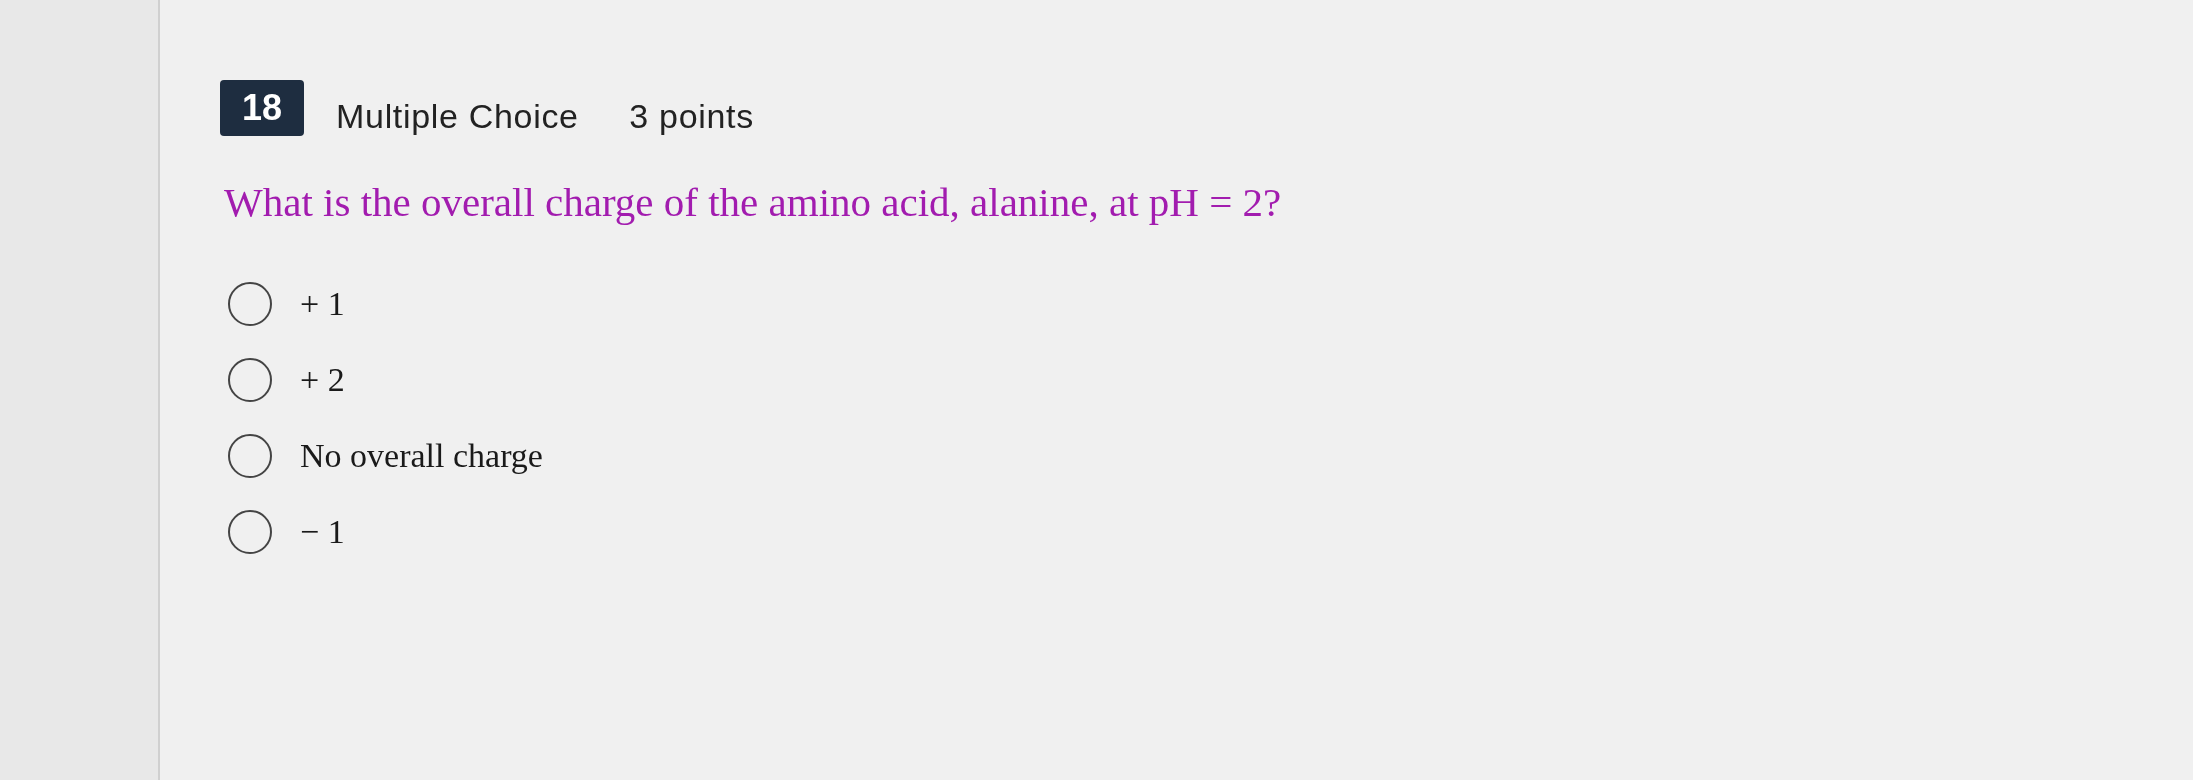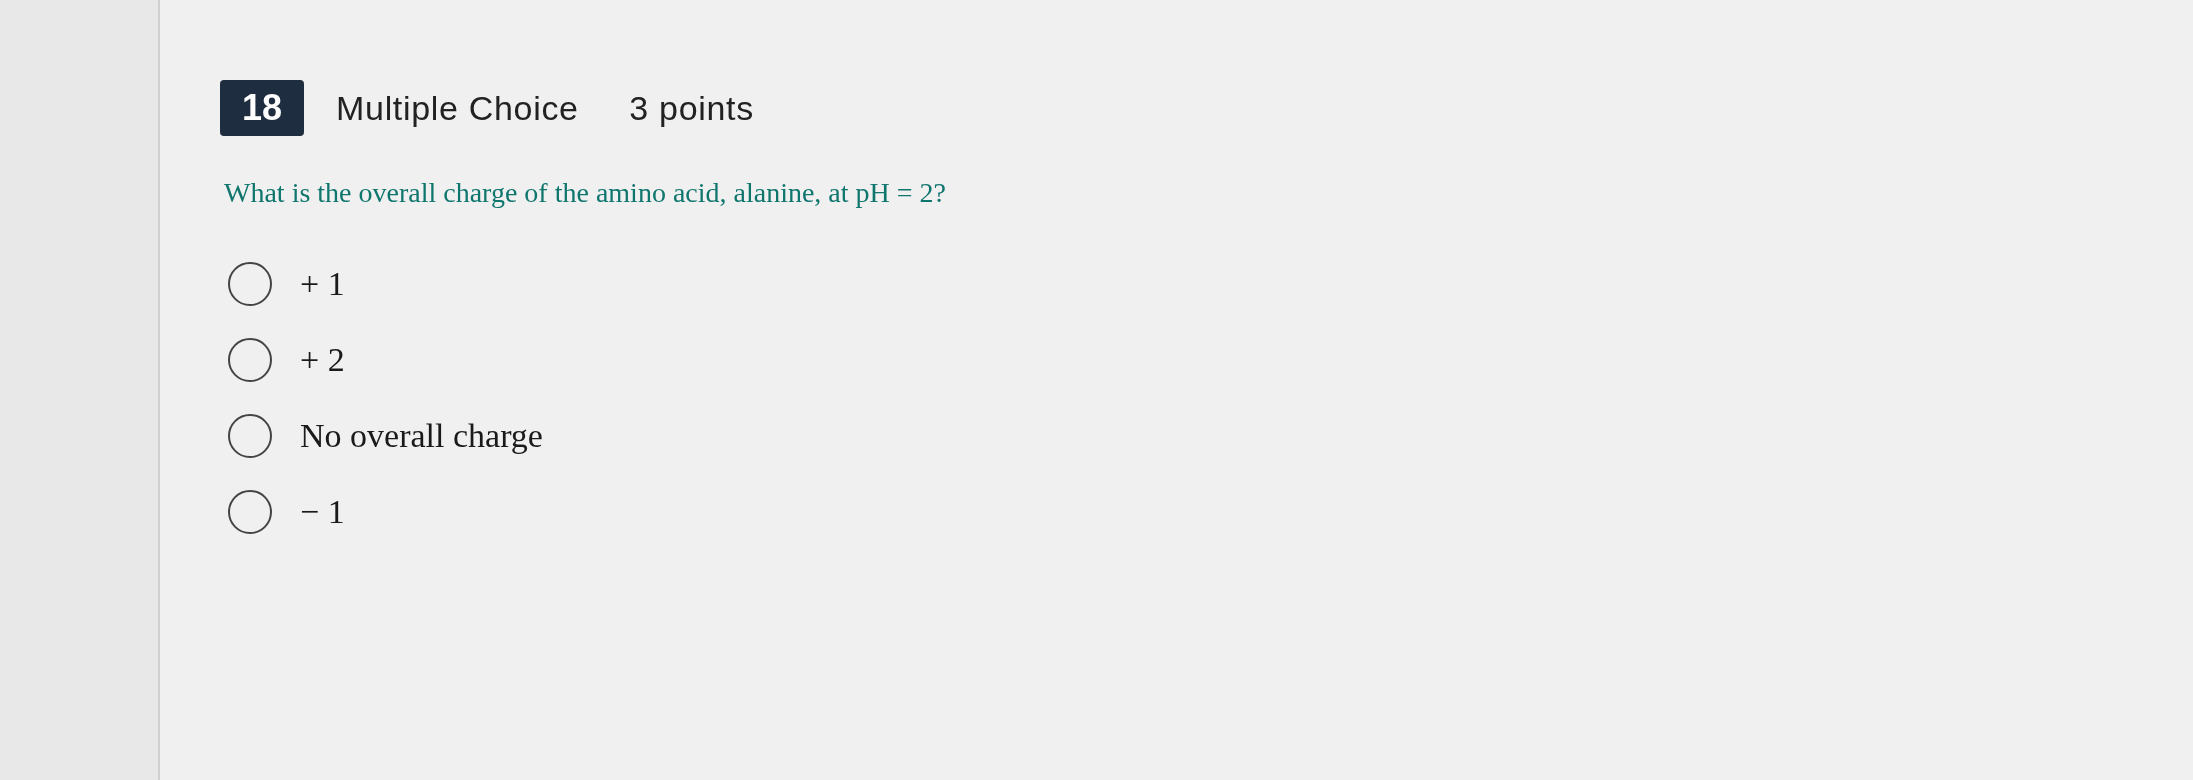--- a/index.html
+++ b/index.html
@@ -35,21 +35,21 @@
       flex-shrink: 0;
     }
 
     .main-content {
       flex: 1;
       padding: 80px 60px 60px 60px;
     }
 
     .question-header {
       display: flex;
-      align-items: center;
+      align-items: flex-end;
       gap: 32px;
       margin-bottom: 36px;
     }
 
     .question-number {
       background-color: #1e2d40;
       color: #ffffff;
       font-family: Arial, sans-serif;
       font-size: 36px;
       font-weight: bold;
@@ -61,22 +61,22 @@
     .question-meta {
       font-family: Arial, sans-serif;
       font-size: 34px;
       color: #222222;
       font-weight: 400;
       letter-spacing: 0.02em;
     }
 
     .question-text {
       font-family: Georgia, 'Times New Roman', serif;
-      font-size: 28px;
-      color: #0f766e;
+      font-size: 41px;
+      color: #a21caf;
       margin-bottom: 48px;
       line-height: 1.5;
       margin-left: 4px;
     }
 
     .options-list {
       display: flex;
       flex-direction: column;
       gap: 32px;
       margin-left: 8px;

